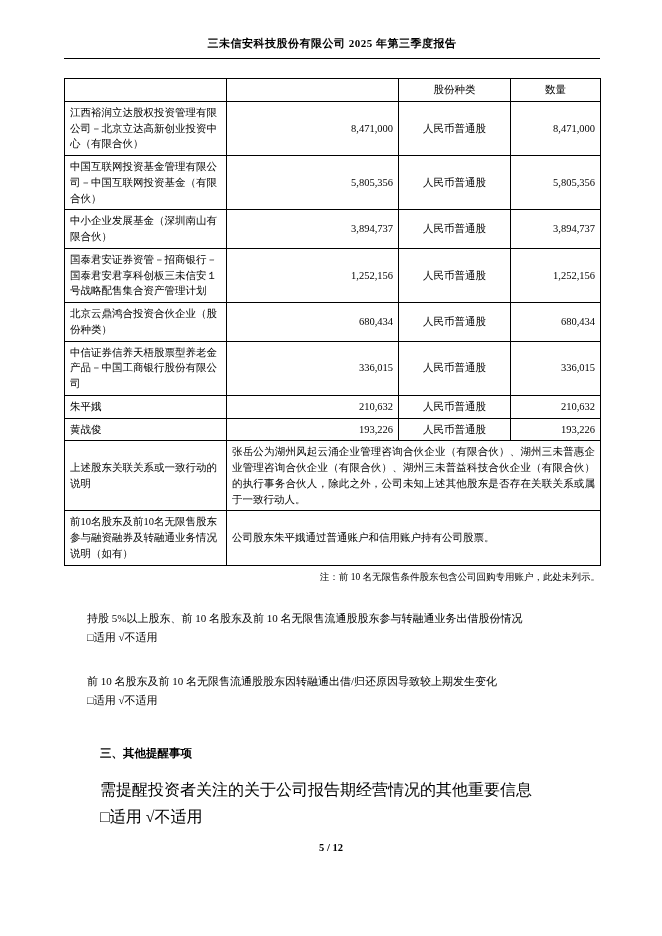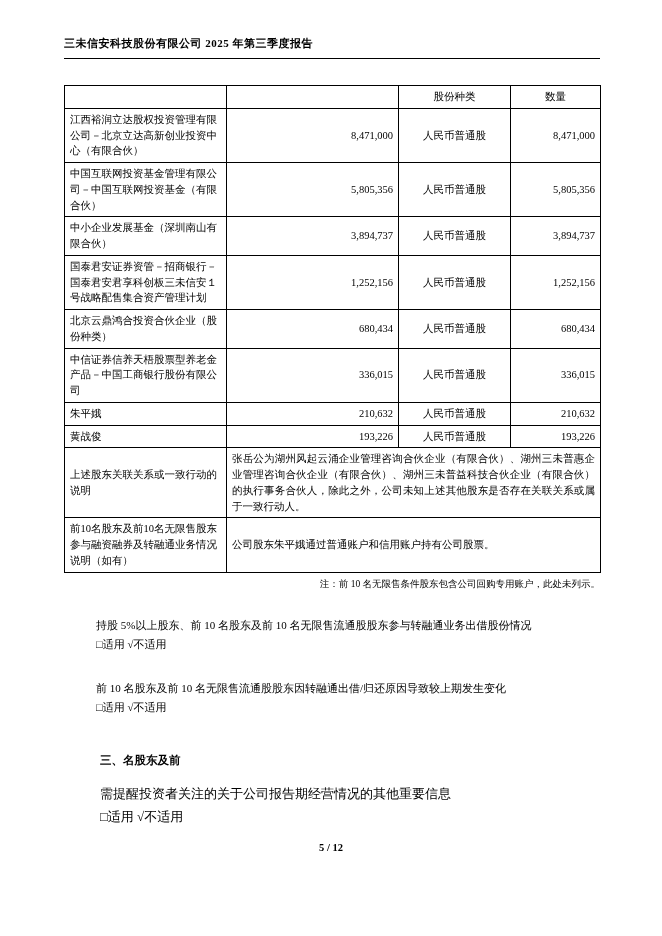--- a/index.html
+++ b/index.html
@@ -8,31 +8,31 @@
     position: relative;
     width: 662px;
     height: 936px;
     margin: 0 auto;
     background: #ffffff;
     font-family: "Liberation Serif", "DejaVu Serif", serif;
     color: #000;
     padding: 36px 62px 0 64px;
   }
   .doc-header {
-    text-align: left;
+    text-align: center;
     font-weight: bold;
     font-size: 11px;
     padding-bottom: 7px;
     border-bottom: 1px solid #000;
     letter-spacing: 0.5px;
   }
   table.shareholders {
     border-collapse: collapse;
     width: 536px;
-    margin-top: 26px;
+    margin-top: 19px;
     font-size: 10.5px;
     table-layout: fixed;
   }
   table.shareholders td {
     border: 1px solid #000;
     padding: 3px 5px;
     vertical-align: middle;
     line-height: 1.5;
     word-break: break-all;
   }
@@ -43,37 +43,37 @@
   td.c-head  { text-align: center; height: 20px; }
   td.c-label { text-align: left; vertical-align: middle; }
   td.c-note  { text-align: justify; line-height: 1.55; }
   .table-footnote {
     font-size: 9.5px;
     text-align: right;
     margin-top: 5px;
     width: 536px;
   }
   .para-block {
-    margin-left: 32px;
+    margin-left: 23px;
     margin-top: 26px;
     font-size: 11px;
     line-height: 1.6;
     width: 470px;
   }
   .applicable { margin-top: 2px; }
   .section-heading {
     margin-left: 36px;
     margin-top: 36px;
     font-size: 11.5px;
     font-weight: bold;
   }
   .section-body {
     margin-left: 36px;
     margin-top: 16px;
-    font-size: 13px;
+    font-size: 16px;
     line-height: 1.6;
   }
   .page-footer {
     position: absolute;
     left: 0;
     right: 0;
     top: 842px;
     text-align: center;
     font-size: 10.5px;
     font-weight: bold;
@@ -166,21 +166,21 @@
   <div class="para-block">
     <div>持股 5%以上股东、前 10 名股东及前 10 名无限售流通股股东参与转融通业务出借股份情况</div>
     <div class="applicable">□适用 √不适用</div>
   </div>
 
   <div class="para-block">
     <div>前 10 名股东及前 10 名无限售流通股股东因转融通出借/归还原因导致较上期发生变化</div>
     <div class="applicable">□适用 √不适用</div>
   </div>
 
-  <div class="section-heading">三、名股东及前</div>
+  <div class="section-heading">三、其他提醒事项</div>
 
   <div class="section-body">
     <div>需提醒投资者关注的关于公司报告期经营情况的其他重要信息</div>
     <div class="applicable">□适用 √不适用</div>
   </div>
 
   <div class="page-footer">5 / 12</div>
 
 </div>
 

